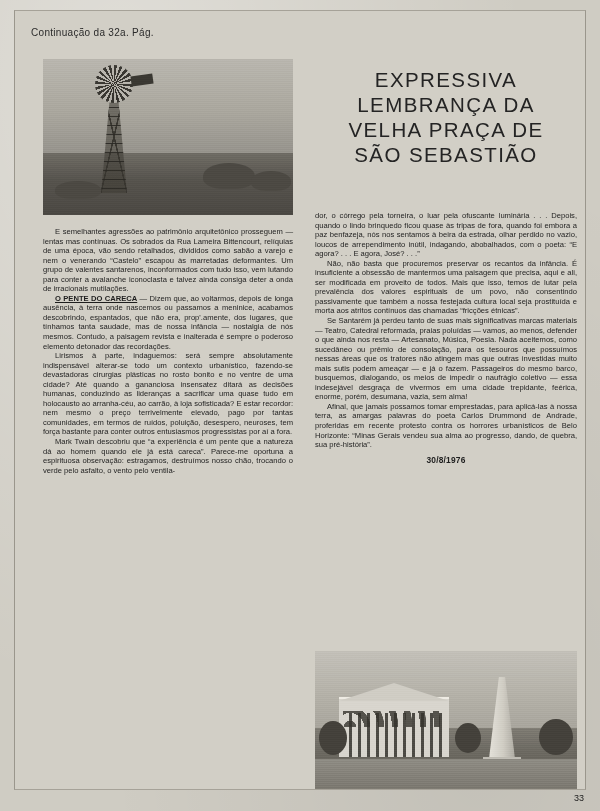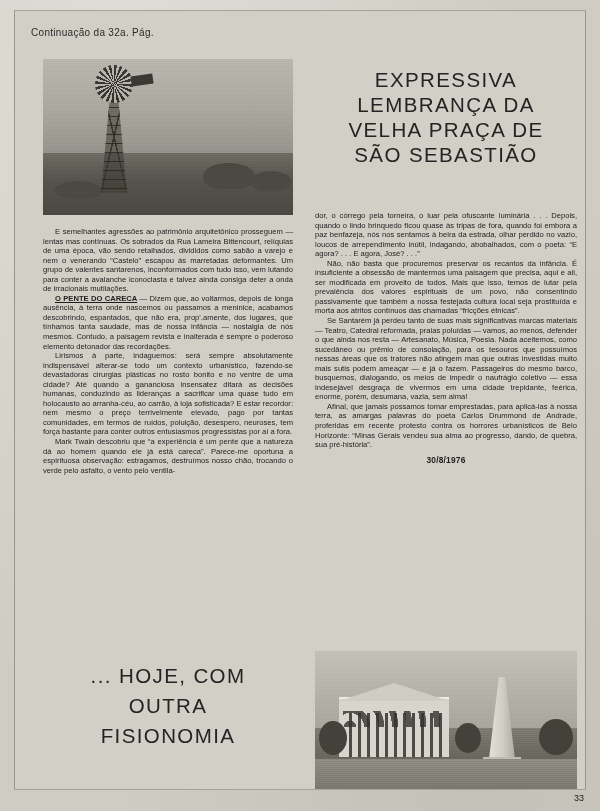--- a/index.html
+++ b/index.html
@@ -327,25 +327,20 @@
     </div>
 
     <div class="col col-right">
       <p class="noindent">dor, o córrego pela torneira, o luar pela ofuscante luminária . . . Depois, quando o lindo brinquedo ficou quase às tripas de fora, quando foi embora a paz benfazeja, nós nos sentamos à beira da estrada, olhar perdido no vazio, loucos de arrependimento inútil, indagando, abobalhados, com o poeta: “E agora? . . . E agora, José? . . .”</p>
       <p>Não, não basta que procuremos preservar os recantos da infância. É insuficiente a obsessão de mantermos uma paisagem que precisa, aqui e ali, ser modificada em proveito de todos. Mais que isso, temos de lutar pela prevalência dos valores espirituais de um povo, não consentindo passivamente que também a nossa festejada cultura local seja prostituída e morta aos atritos contínuos das chamadas “fricções étnicas”.</p>
       <p>Se Santarém já perdeu tanto de suas mais significativas marcas materiais — Teatro, Catedral reformada, praias poluídas — vamos, ao menos, defender o que ainda nos resta — Artesanato, Música, Poesia. Nada aceitemos, como sucedâneo ou prêmio de consolação, para os tesouros que possuímos nessas áreas que os tratores não atingem mas que outras investidas muito mais sutis podem ameaçar — e já o fazem. Passageiros do mesmo barco, busquemos, dialogando, os meios de impedir o naufrágio coletivo — essa indesejável desgraça de vivermos em uma cidade trepidante, feérica, enorme, porém, desumana, vazia, sem alma!</p>
       <p>Afinal, que jamais possamos tomar emprestadas, para aplicá-las à nossa terra, as amargas palavras do poeta Carlos Drummond de Andrade, proferidas em recente protesto contra os horrores urbanísticos de Belo Horizonte: “Minas Gerais vendeu sua alma ao progresso, dando, de quebra, sua pré-história”.</p>
       <div class="date">30/8/1976</div>
     </div>
 
-    <div class="bottom-title">
-      <div>... HOJE, COM</div>
-      <div>OUTRA</div>
-      <div>FISIONOMIA</div>
-    </div>
 
     <div class="photo-bottom">
       <div class="sky"></div>
       <div class="ground"></div>
       <div class="church">
         <div class="arches"></div>
         <div class="arch-top"></div>
       </div>
       <div class="obelisk"></div>
       <div class="obelisk-base"></div>

